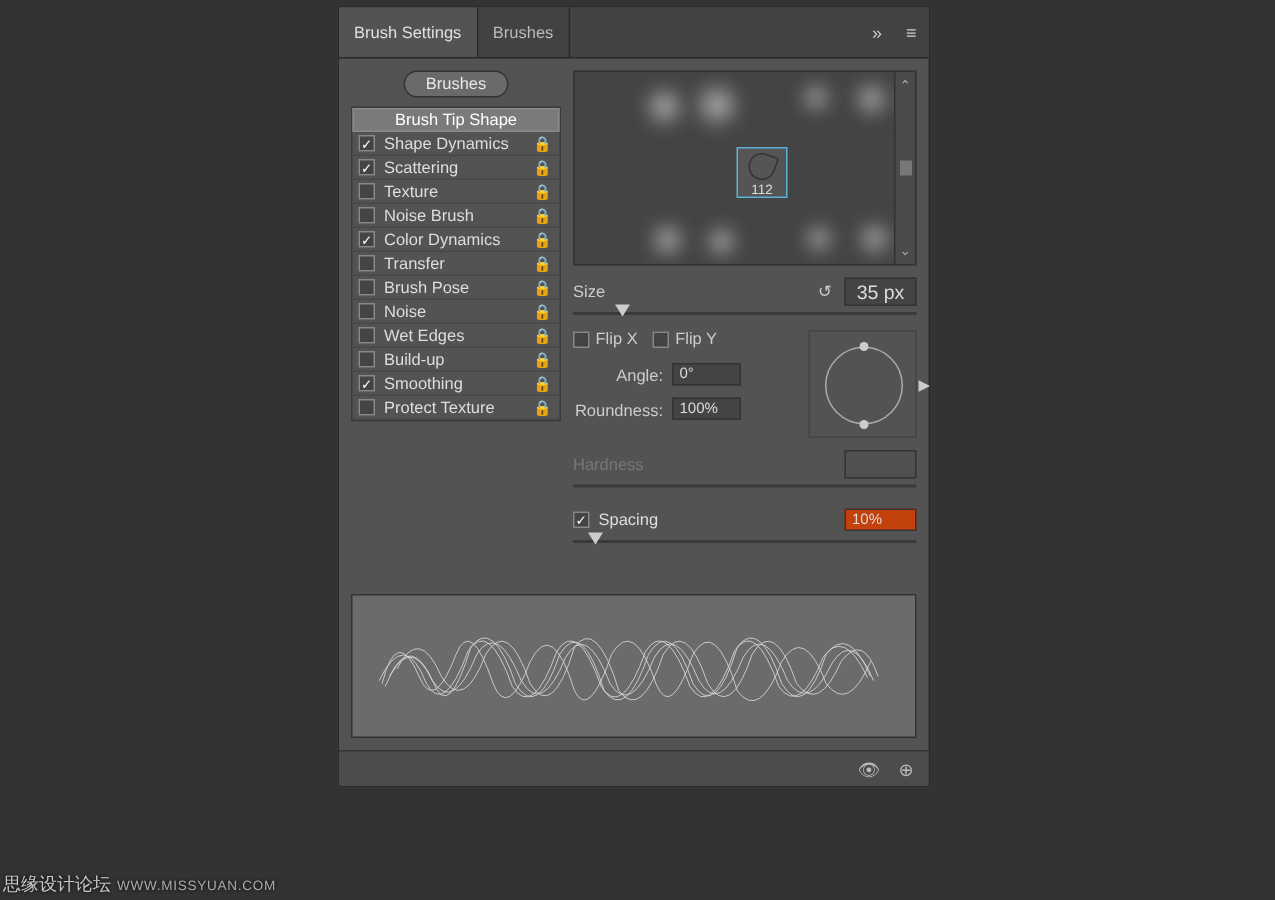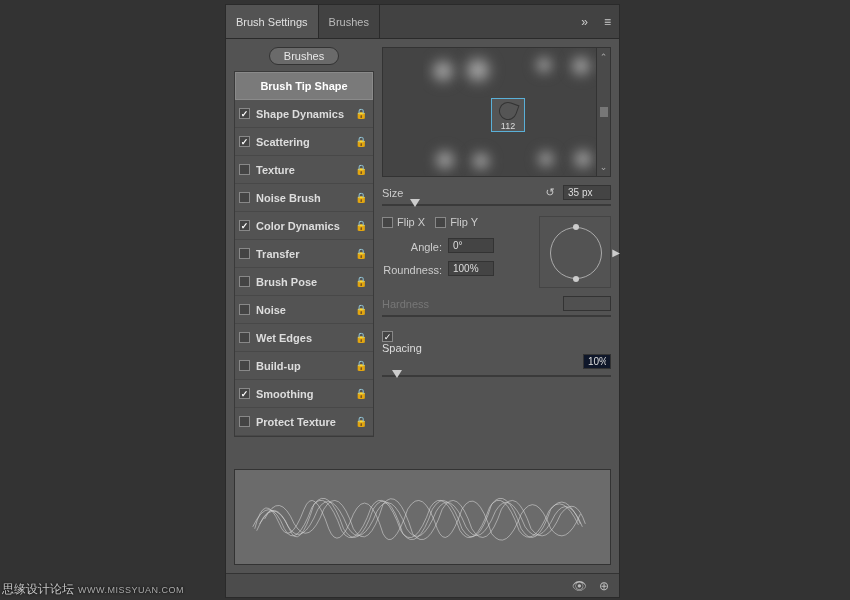--- a/index.html
+++ b/index.html
@@ -7,58 +7,58 @@
 .panel { position: absolute; left: 225px; top: 4px; width: 395px; background: #535353; border: 1px solid #2a2a2a; }
 .tabbar { display: flex; align-items: center; background: #424242; height: 34px; border-bottom: 1px solid #2a2a2a; }
 .tab { padding: 0 10px; height: 100%; display: flex; align-items: center; font-size: 11px; color: #bbb; cursor: pointer; border-right: 1px solid #2a2a2a; }
 .tab.active { background: #535353; color: #e0e0e0; }
 .tab-spacer { flex: 1; }
 .tab-icon { padding: 0 8px; color: #ccc; font-size: 12px; cursor: pointer; }
 .body { display: flex; padding: 8px; gap: 8px; }
 .left-col { width: 140px; }
 .brushes-btn { display: block; margin: 0 auto 6px; padding: 2px 14px; font-size: 11px; background: #6a6a6a; border: 1px solid #333; border-radius: 10px; color: #e8e8e8; cursor: pointer; }
 .setting-list { border: 1px solid #3a3a3a; }
-.setting-row { display: flex; align-items: center; height: 28px; padding: 0 4px; font-size: 11px; color: #ddd; border-bottom: 1px solid #484848; font-weight: bold; }
+.setting-row { display: flex; align-items: center; height: 16px; padding: 0 4px; font-size: 11px; color: #ddd; border-bottom: 1px solid #484848; }
 .setting-row.header { background: #7a7a7a; color: #fff; justify-content: center; border: 1px solid #8a8a8a; }
 .setting-row .cb { width: 11px; height: 11px; border: 1px solid #888; background: #444; margin-right: 6px; display: flex; align-items: center; justify-content: center; font-size: 9px; color: #fff; }
 .setting-row .cb.checked::after { content: "✓"; }
 .setting-row .lbl { flex: 1; }
 .setting-row .lock { width: 14px; text-align: center; color: #aaa; font-size: 10px; }
 .right-col { flex: 1; }
 .brush-preview { height: 130px; background: #444; border: 1px solid #333; position: relative; display: flex; }
 .brush-grid { flex: 1; position: relative; overflow: hidden; margin-left: 40px; }
 .blur { position: absolute; border-radius: 50%; background: radial-gradient(circle,#ccc 0%,#777 40%,transparent 70%); filter: blur(6px); }
 .selected-brush { position: absolute; left: 68px; top: 50px; width: 34px; height: 34px; border: 1px solid #5ab0d8; background: #555; display: flex; flex-direction: column; align-items: center; justify-content: flex-end; font-size: 9px; color: #ddd; }
 .selected-brush .tip { width: 18px; height: 18px; border-radius: 50% 0 50% 50%; border: 1px solid #333; transform: rotate(20deg); margin-bottom: 1px; }
 .sb { width: 14px; background: #4a4a4a; border-left: 1px solid #333; display: flex; flex-direction: column; align-items: center; justify-content: space-between; font-size: 9px; color: #aaa; padding: 4px 0; }
 .sb-thumb { width: 8px; height: 10px; background: #777; }
 .ctrl-row { display: flex; align-items: center; font-size: 11px; color: #ccc; margin-top: 8px; gap: 4px; }
 .ctrl-row .label { width: 62px; }
-.ctrl-row input[type=text] { width: 48px; background: #444; border: 1px solid #333; color: #ddd; font-size: 10px; padding: 1px 4px; text-align: left; }
+.ctrl-row input[type=text] { width: 48px; background: #444; border: 1px solid #333; color: #ddd; font-size: 13px; padding: 1px 4px; text-align: center; }
 .slider-track { height: 2px; background: #3a3a3a; position: relative; margin: 4px 0 2px; }
 .slider-thumb { position: absolute; top: -5px; width: 0; height: 0; border-left: 5px solid transparent; border-right: 5px solid transparent; border-top: 8px solid #ccc; }
 .reset-icon { width: 18px; text-align: center; color: #ccc; cursor: pointer; }
 .flip-row { display: flex; align-items: flex-start; gap: 8px; margin-top: 10px; }
 .flip-left { flex: 1; font-size: 11px; color: #ccc; }
 .flip-checks { display: flex; gap: 10px; margin-bottom: 10px; align-items: center; }
 .flip-checks label { display: flex; align-items: center; gap: 4px; }
 .flip-checks .cb { width: 11px; height: 11px; border: 1px solid #888; background: #444; }
 .angle-row { display: flex; align-items: flex-end; gap: 6px; margin-bottom: 8px; font-size: 11px; }
 .angle-row span { width: 60px; text-align: right; }
 .angle-row input { width: 46px; background: #444; border: 1px solid #333; color: #ddd; font-size: 10px; padding: 1px 4px; }
 .angle-dial { width: 72px; height: 72px; border: 1px solid #444; position: relative; }
 .dial-circle { position: absolute; left: 10px; top: 10px; width: 52px; height: 52px; border: 1px solid #aaa; border-radius: 50%; }
 .dial-dot { position: absolute; width: 6px; height: 6px; background: #ccc; border-radius: 50%; left: 33px; }
 .dial-arrow { position: absolute; right: -10px; top: 30px; color: #ccc; font-size: 10px; }
 .disabled { color: #777; }
 .spacing-block { margin-top: 14px; }
-.spacing-row { display: flex; font-size: 11px; color: #ddd; flex-direction: column; }
+.spacing-row { display: flex; align-items: center; font-size: 11px; color: #ddd; }
 .spacing-row .cb { width: 11px; height: 11px; border: 1px solid #888; background: #444; margin-right: 6px; display: flex; align-items: center; justify-content: center; font-size: 9px; }
 .spacing-row .cb.checked::after { content: "✓"; color: #fff; }
-.spacing-row input { width: 28px; background: #0f172a; border: 1px solid #333; color: #ddd; font-size: 10px; padding: 1px 4px; margin-left: auto; }
+.spacing-row input { width: 48px; background: #c2410c; border: 1px solid #333; color: #ddd; font-size: 10px; padding: 1px 4px; margin-left: auto; }
 .stroke-preview { margin: 24px 8px 8px; height: 96px; background: #6b6b6b; border: 1px solid #333; position: relative; overflow: hidden; }
 .stroke-preview svg { width: 100%; height: 100%; }
 .footer { height: 24px; border-top: 1px solid #333; background: #4c4c4c; display: flex; align-items: center; justify-content: flex-end; padding: 0 10px; gap: 12px; color: #bbb; font-size: 12px; }
 .watermark { position: absolute; left: 2px; bottom: 2px; font-size: 12px; color: #c8c8c8; font-family: "SimHei", sans-serif; text-shadow: 0 0 3px #000; }
 .watermark .url { font-size: 9px; letter-spacing: 0.5px; color: #aaa; margin-left: 4px; }
 </style>
 </head>
 <body>
 
 <div class="panel">

